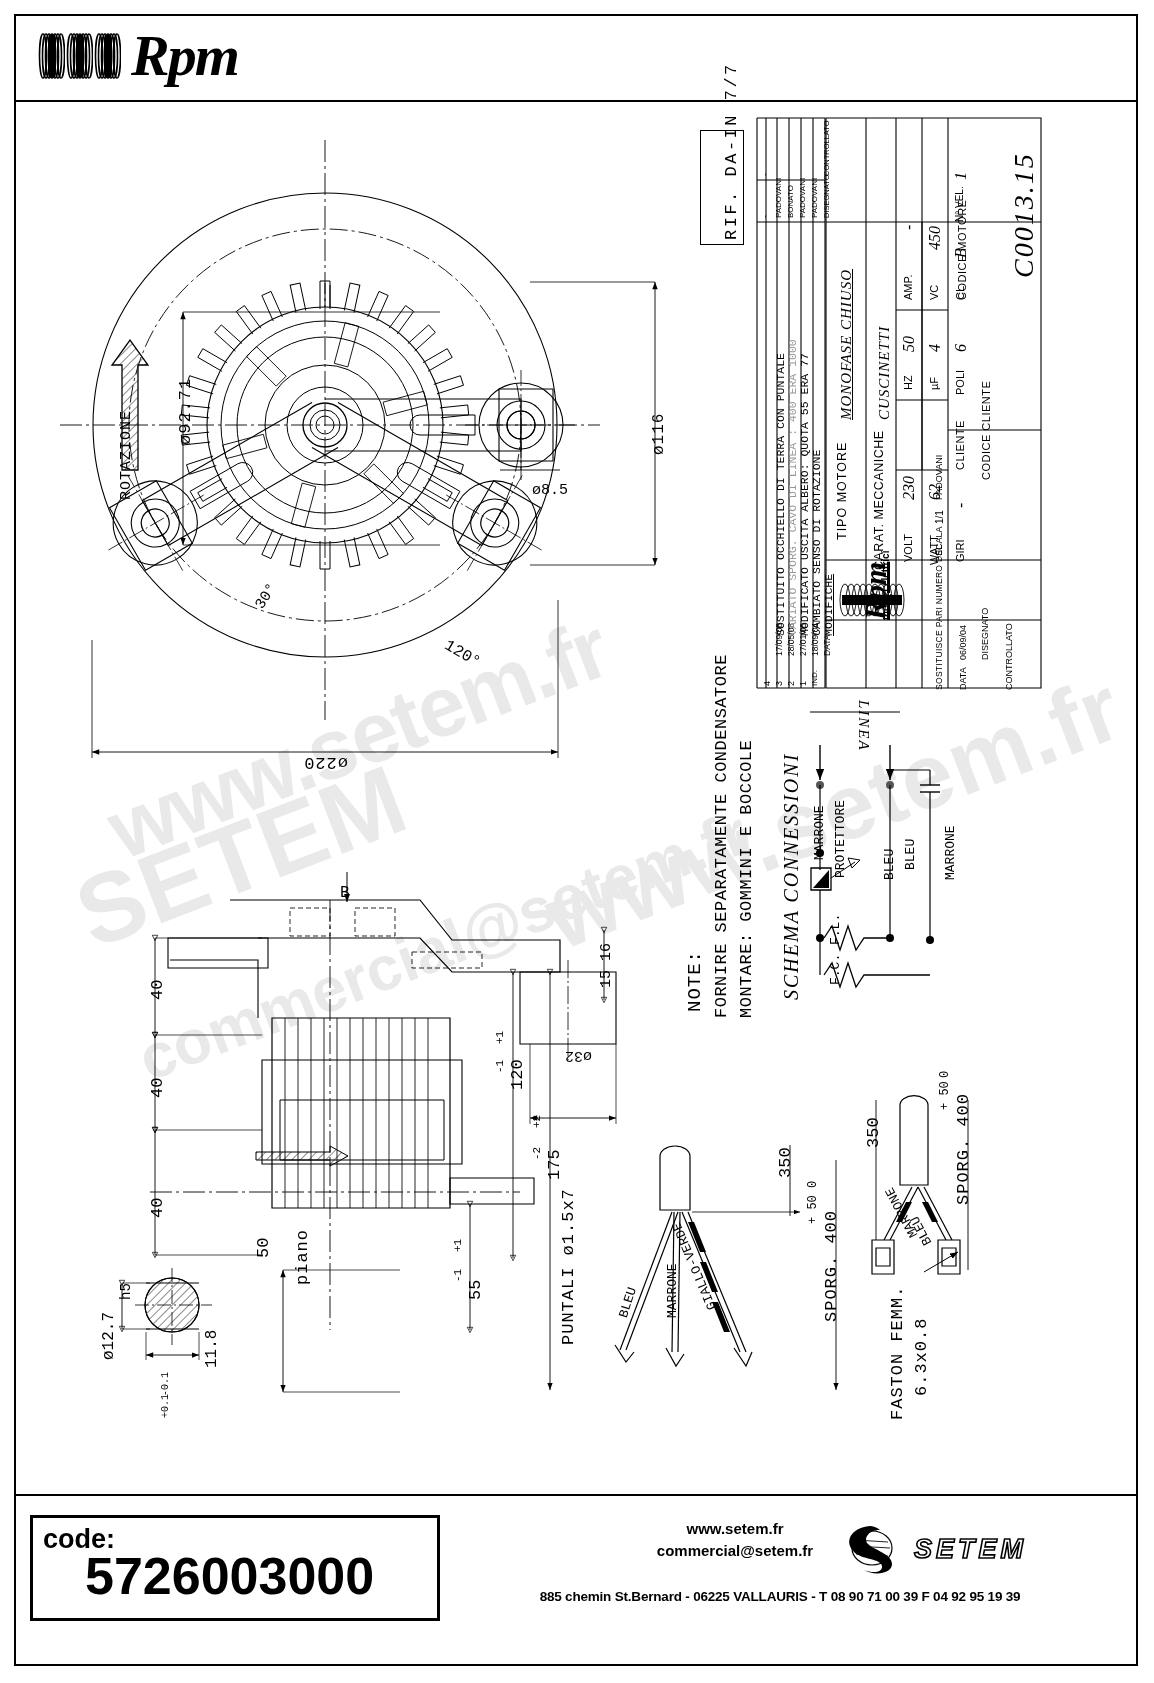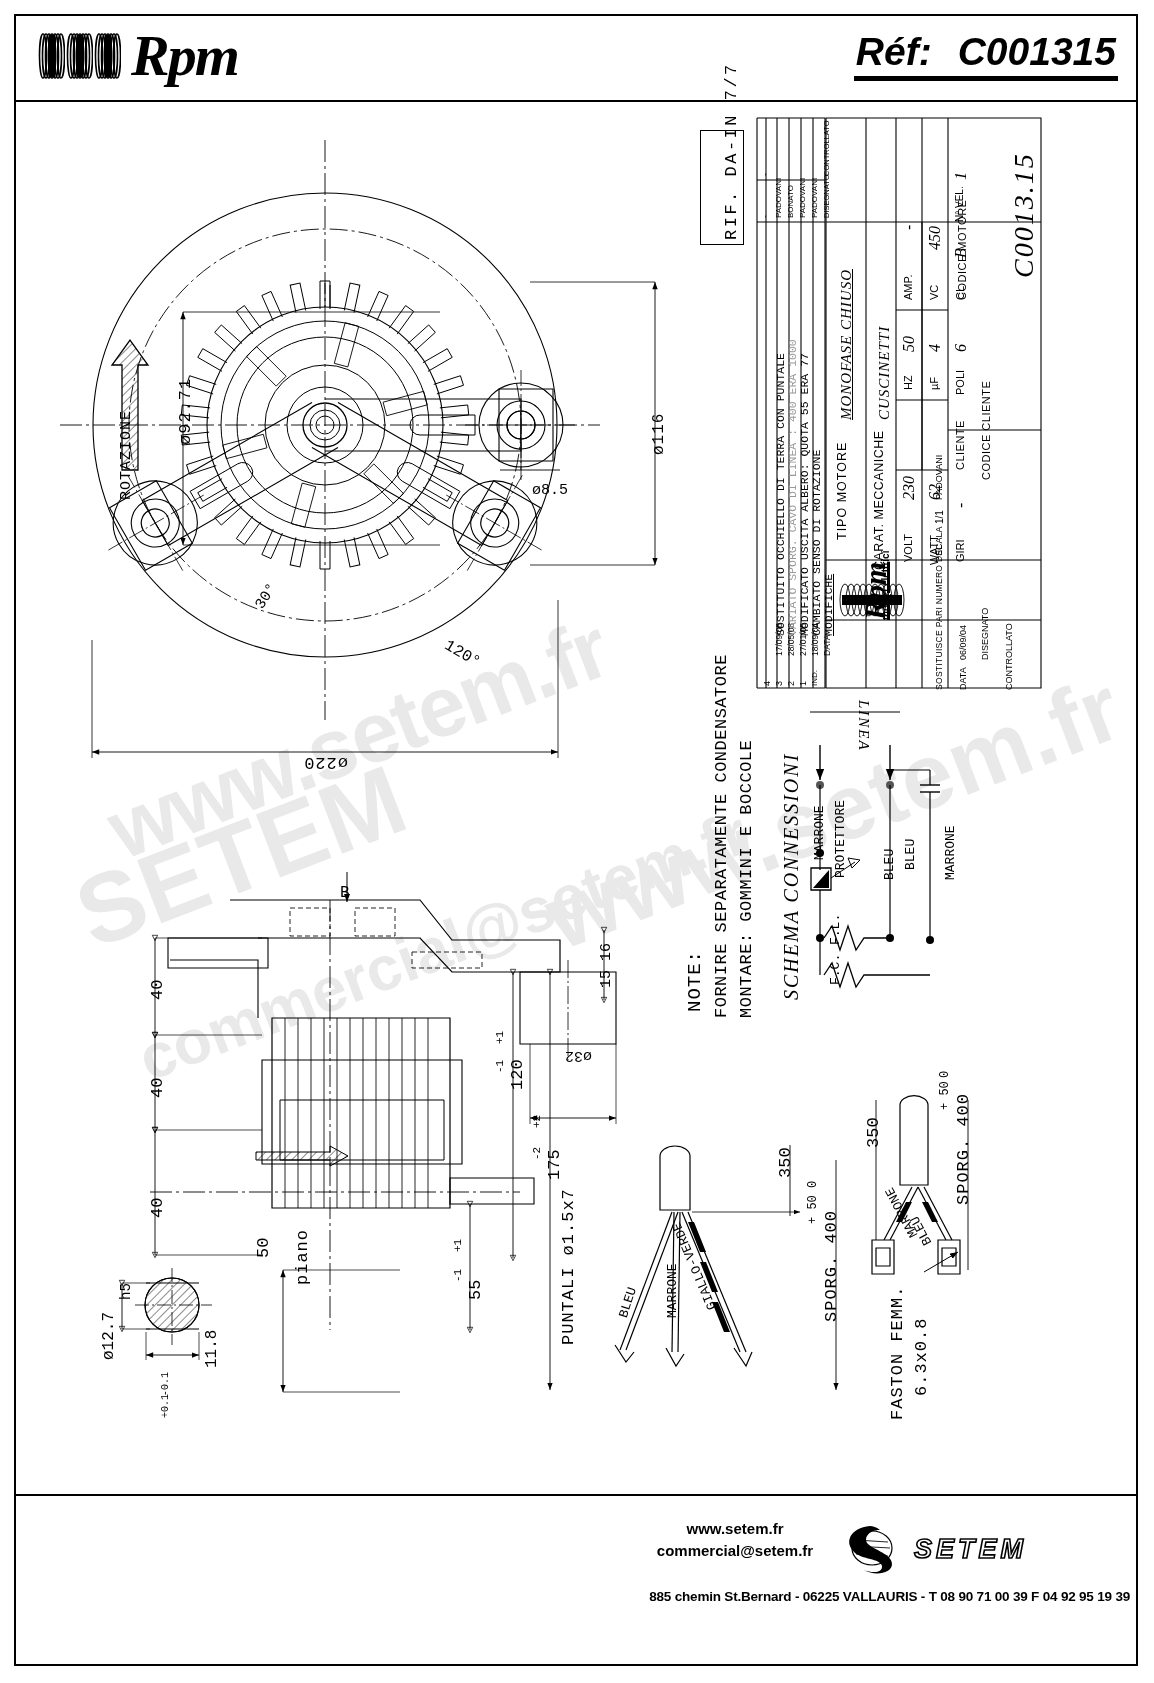--- a/index.html
+++ b/index.html
@@ -29,21 +29,21 @@
 
   
   .ftr-rule{position:absolute;left:16px;top:1494px;width:1120px;height:2px;background:#000;}
   .code-box{position:absolute;left:30px;top:1515px;width:410px;height:106px;
             border:3px solid #000;box-sizing:border-box;}
   .code-lbl{position:absolute;left:10px;top:6px;font-size:27px;font-weight:bold;}
   .code-val{position:absolute;left:52px;top:28px;font-size:52px;font-weight:bold;letter-spacing:0px;}
 
   .setem-contact{position:absolute;left:455px;top:1518px;width:560px;text-align:center;
                  font-size:15px;font-weight:bold;line-height:1.45;}
-  .setem-addr{position:absolute;left:430px;top:1589px;width:700px;text-align:right;
+  .setem-addr{position:absolute;left:430px;top:1589px;width:700px;text-align:center;
               font-size:13.5px;font-weight:bold;letter-spacing:-0.2px;}
   .setem-logo{position:absolute;right:48px;top:1520px;width:270px;height:58px;}
 
   
   .t{position:absolute;font-family:"Liberation Sans",sans-serif;white-space:nowrap;}
   .mono{font-family:"Liberation Mono",monospace;}
   .rot90{transform-origin:0 0;transform:rotate(-90deg);}
   .rot90cw{transform-origin:0 0;transform:rotate(90deg);}
   .rot180{transform-origin:0 0;transform:rotate(180deg);}
 
@@ -117,25 +117,20 @@
               <ellipse cx="20" cy="23" rx="3.5" ry="22"></ellipse>
           <ellipse cx="23" cy="23" rx="3.5" ry="22"></ellipse>
         </g>
         <rect x="11" y="2" width="6" height="42" fill="#000"></rect>
       </svg>
         </span>
     </span>
     <span class="logo-word">Rpm</span>
   </div>
 
-  <div class="ref">
-    <span class="ref-inner">
-      <span class="ref-lbl">Réf:</span><span class="ref-val">C001315</span>
-    </span>
-  </div>
 
   <svg class="layer" viewBox="0 0 1154 1683">
     <defs>
       <marker id="ah" markerWidth="9" markerHeight="9" refX="8" refY="3" orient="auto">
         <path d="M0,0 L8,3 L0,6 z" fill="#000"></path>
       </marker>
       <marker id="ah2" markerWidth="9" markerHeight="9" refX="0" refY="3" orient="auto">
         <path d="M8,0 L0,3 L8,6 z" fill="#000"></path>
       </marker>
       <marker id="tick" markerWidth="10" markerHeight="10" refX="5" refY="5" orient="auto">
@@ -696,20 +691,24 @@
   <div class="t rot90" style="left:934px;top:524px;font-size:10px;">1/1</div>
   <div class="t rot90" style="left:934px;top:500px;font-size:9px;">PADOVANI</div>
 
   <div class="t rot90" style="left:958px;top:690px;font-size:9px;">DATA</div>
   <div class="t rot90" style="left:958px;top:660px;font-size:9px;">06/09/04</div>
   <div class="t rot90" style="left:980px;top:660px;font-size:9px;">DISEGNATO</div>
   <div class="t rot90" style="left:1004px;top:690px;font-size:9px;">CONTROLLATO</div>
 
   <div class="ftr-rule"></div>
 
+  <div class="code-box">
+    <span class="code-lbl">code:</span>
+    <span class="code-val">5726003000</span>
+  </div>
 
   <div class="setem-contact">
     <div>www.setem.fr</div>
     <div>commercial@setem.fr</div>
   </div>
   <div class="setem-addr">885 chemin St.Bernard  -  06225 VALLAURIS  -  T 08 90 71 00 39   F 04 92 95 19 39</div>
 
   <div class="setem-logo">
     <svg viewBox="0 0 270 58" width="270" height="58">
       <path d="M34,6 C14,8 8,22 18,32 C26,40 44,38 46,46 C47,52 38,54 28,50

